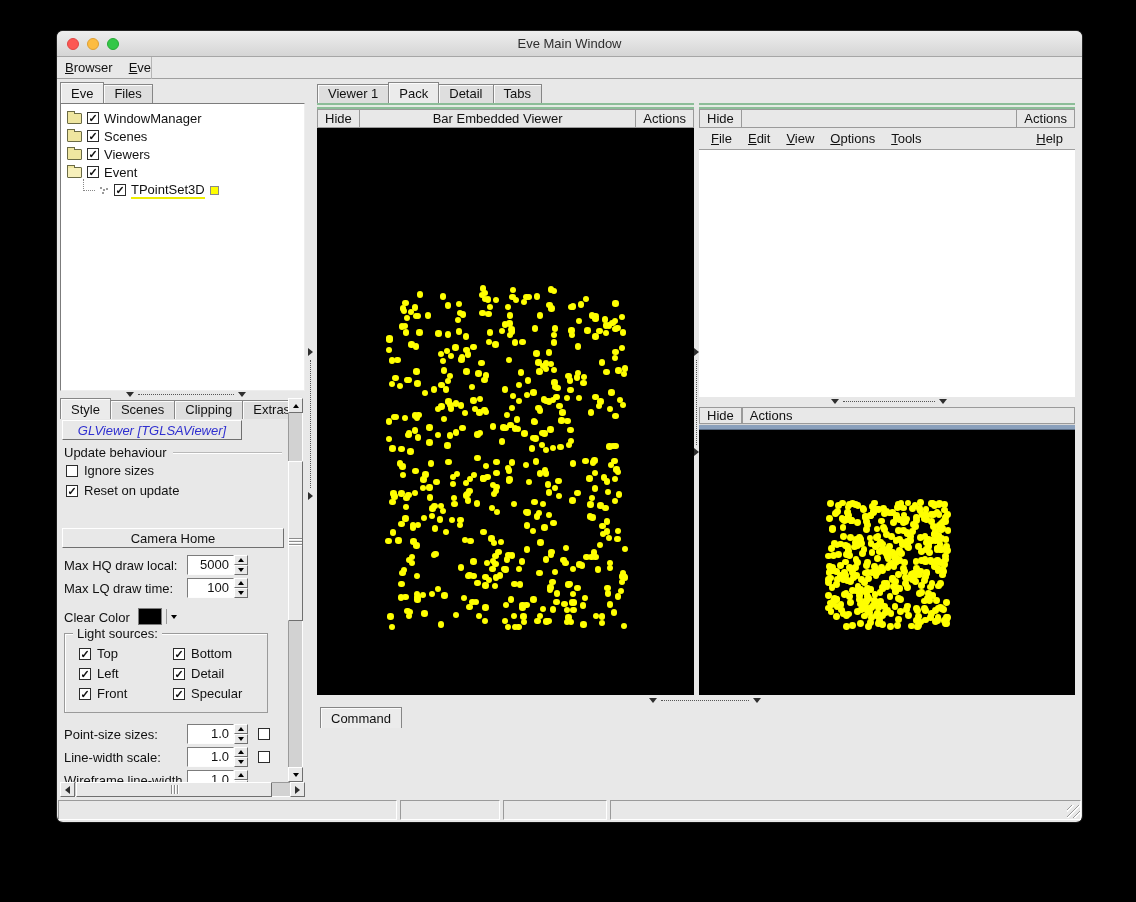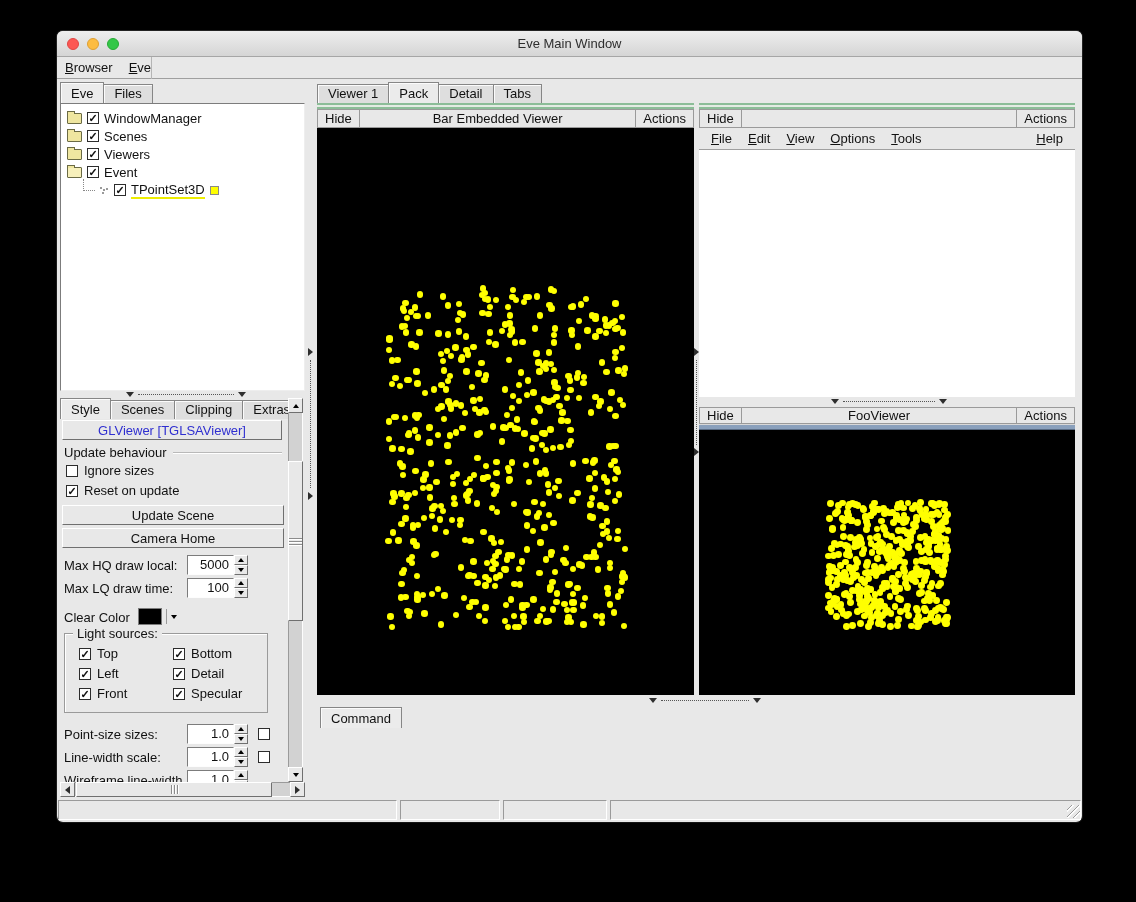--- a/index.html
+++ b/index.html
@@ -168,37 +168,36 @@
   </div>
 
   <div class="abs tabstrip" style="left:3px; top:367px;">
     <span class="tab active">Style</span>
     <span class="tab inactive">Scenes</span>
     <span class="tab inactive">Clipping</span>
     <span class="tab inactive">Extras</span>
   </div>
 
   <div id="style-panel" class="abs">
-    <div class="raised btn abs blue-strip" style="left:2px; top:1px; width:220px; height:20px;">GLViewer [TGLSAViewer]</div>
+    <div class="raised btn abs blue-strip" style="left:2px; top:1px; width:180px; height:20px;font-style:italic;">GLViewer [TGLSAViewer]</div>
 
     <div class="ctl-row" style="left:4px; top:26px; width:218px;">
       <span class="lbl">Update behaviour</span>
         <span class="rule"></span>
     </div>
 
     <div class="ctl-row" style="left:6px; top:44px; gap:6px;">
       <span class="cb"></span>
       <span class="lbl">Ignore sizes</span>
     </div>
     <div class="ctl-row" style="left:6px; top:64px; gap:6px;">
       <span class="cb checked"></span>
       <span class="lbl">Reset on update</span>
     </div>
 
-    <div class="raised btn abs" style="left:2px; top:86px; width:222px; height:20px;">Update Scene</div>
     <div class="raised btn abs" style="left:2px; top:109px; width:222px; height:20px;">Camera Home</div>
 
     <div class="ctl-row" style="left:4px; top:136px; height:20px; width:220px;">
       <span class="lbl">Max HQ draw local:</span>
       <span class="entry abs" style="left:123px; top:0; width:47px; height:20px;">5000</span>
       <span class="spin abs" style="left:170px; top:0; height:20px;">
         <span class="spin-btn">
             <i class="tri-u"></i>
           </span>
         <span class="spin-btn">
@@ -895,21 +894,20 @@
       <div class="abs" style="left:0; top:47px; width:376px; height:247px; background:#fff;"></div>
 
       <div class="abs" style="left:0; top:294px; width:376px; height:10px; background:#e8e8e8;">
         <span class="chev-d abs" style="left:132px; top:2px;"></span>
         <span class="dots-h abs" style="left:144px; top:4px; width:92px;"></span>
         <span class="chev-d abs" style="left:240px; top:2px;"></span>
       </div>
 
       <div class="abs frame-hd" style="left:0; top:304px; width:376px; height:17px; border-top:1px solid #9a9a9a;">
         <span class="hd-btn hd-l">Hide</span>
-        <span class="hd-title">FooViewer</span>
         <span class="hd-btn hd-r">Actions</span>
       </div>
       <div class="abs blue-strip2" style="left:0; top:321px; width:376px; height:6px;"></div>
       <div id="foo-scatter" class="abs gl-black" style="left:0; top:327px; width:376px; height:265px;">
           <div class="dot" style="left: 197.247px; top: 106.008px; height: 6.8px; width: 6.8px; background: rgb(255, 255, 0);"></div>
           <div class="dot" style="left: 165.401px; top: 155.097px; height: 6.8px; width: 6.8px; background: rgb(255, 255, 0);"></div>
           <div class="dot" style="left: 244.734px; top: 81.4384px; height: 6.8px; width: 6.8px; background: rgb(255, 255, 0);"></div>
           <div class="dot" style="left: 242.914px; top: 189.873px; height: 6.8px; width: 6.8px; background: rgb(255, 255, 0);"></div>
           <div class="dot" style="left: 154.842px; top: 110.23px; height: 6.8px; width: 6.8px; background: rgb(255, 255, 0);"></div>
           <div class="dot" style="left: 166.664px; top: 165.352px; height: 6.8px; width: 6.8px; background: rgb(255, 255, 0);"></div>

